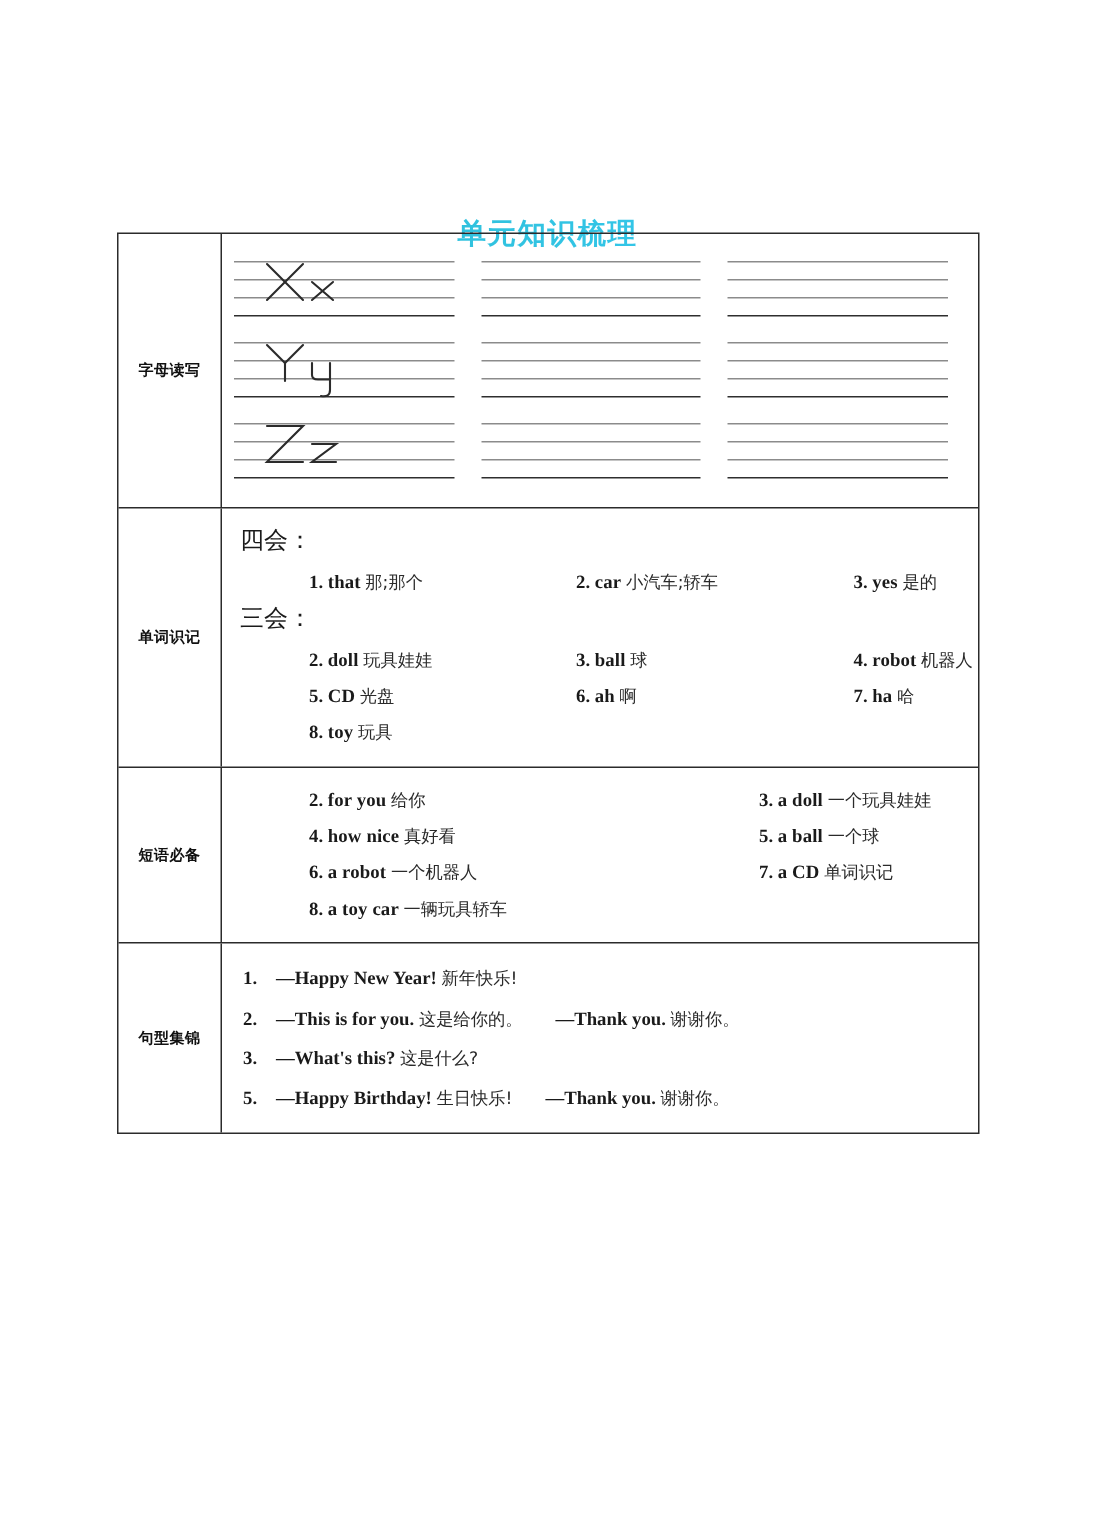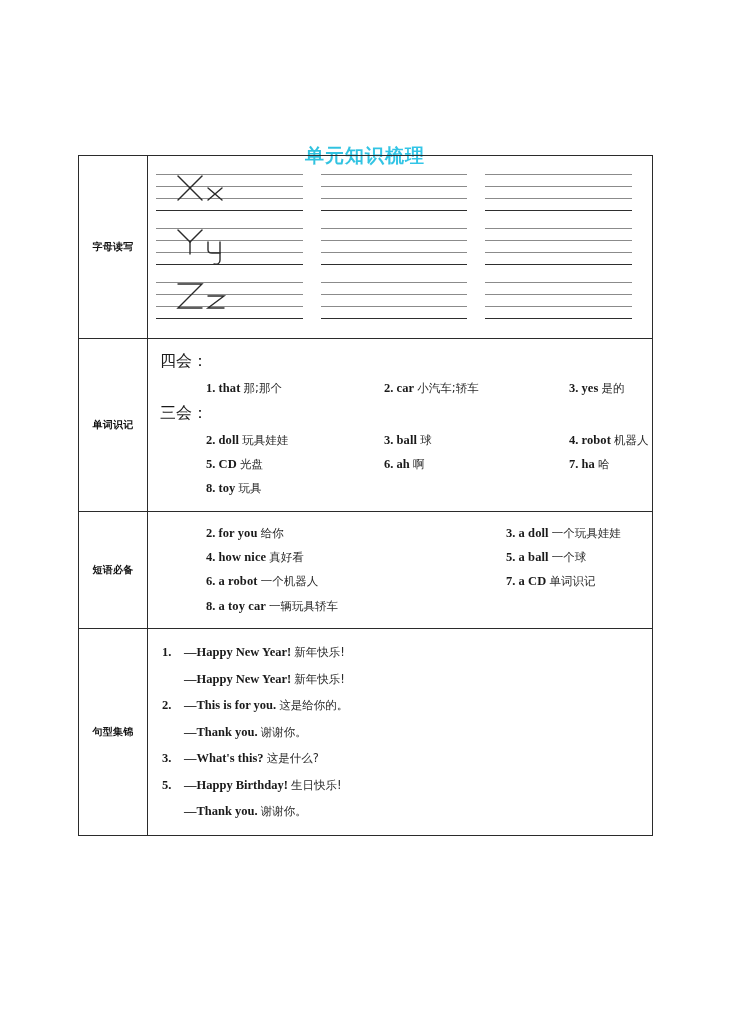--- a/index.html
+++ b/index.html
@@ -150,21 +150,21 @@
     font-family: "DejaVu Sans", "Liberation Sans", sans-serif;
     font-size: 11.5px;
     color: #2a2a2a;
   }
   .wide { grid-column: 1 / 3; }
 
   
   .sentences { padding: 10px 12px 10px 14px; }
   .sent-item {
     display: flex;
-    flex-direction: column;
+    flex-direction: row;
   }
   .sent-line {
     font-size: 12.5px;
     line-height: 2.12;
     white-space: nowrap;
   }
   .sent-line .num {
     font-weight: bold;
     display: inline-block;
     width: 22px;
@@ -391,23 +391,20 @@
   </div>
 
   <div class="row">
     <div class="row-label">句型集锦</div>
     <div class="row-body sentences">
 
       <div class="sent-item">
         <div class="sent-line">
           <span class="num">1.</span><span class="en">—Happy New Year!</span> <span class="cn">新年快乐!</span>
         </div>
-        <div class="sent-line reply">
-          <span class="en">—Happy New Year!</span> <span class="cn">新年快乐!</span>
-        </div>
       </div>
 
       <div class="sent-item">
         <div class="sent-line">
           <span class="num">2.</span><span class="en">—This is for you.</span> <span class="cn">这是给你的。</span>
         </div>
         <div class="sent-line reply">
           <span class="en">—Thank you.</span> <span class="cn">谢谢你。</span>
         </div>
       </div>

